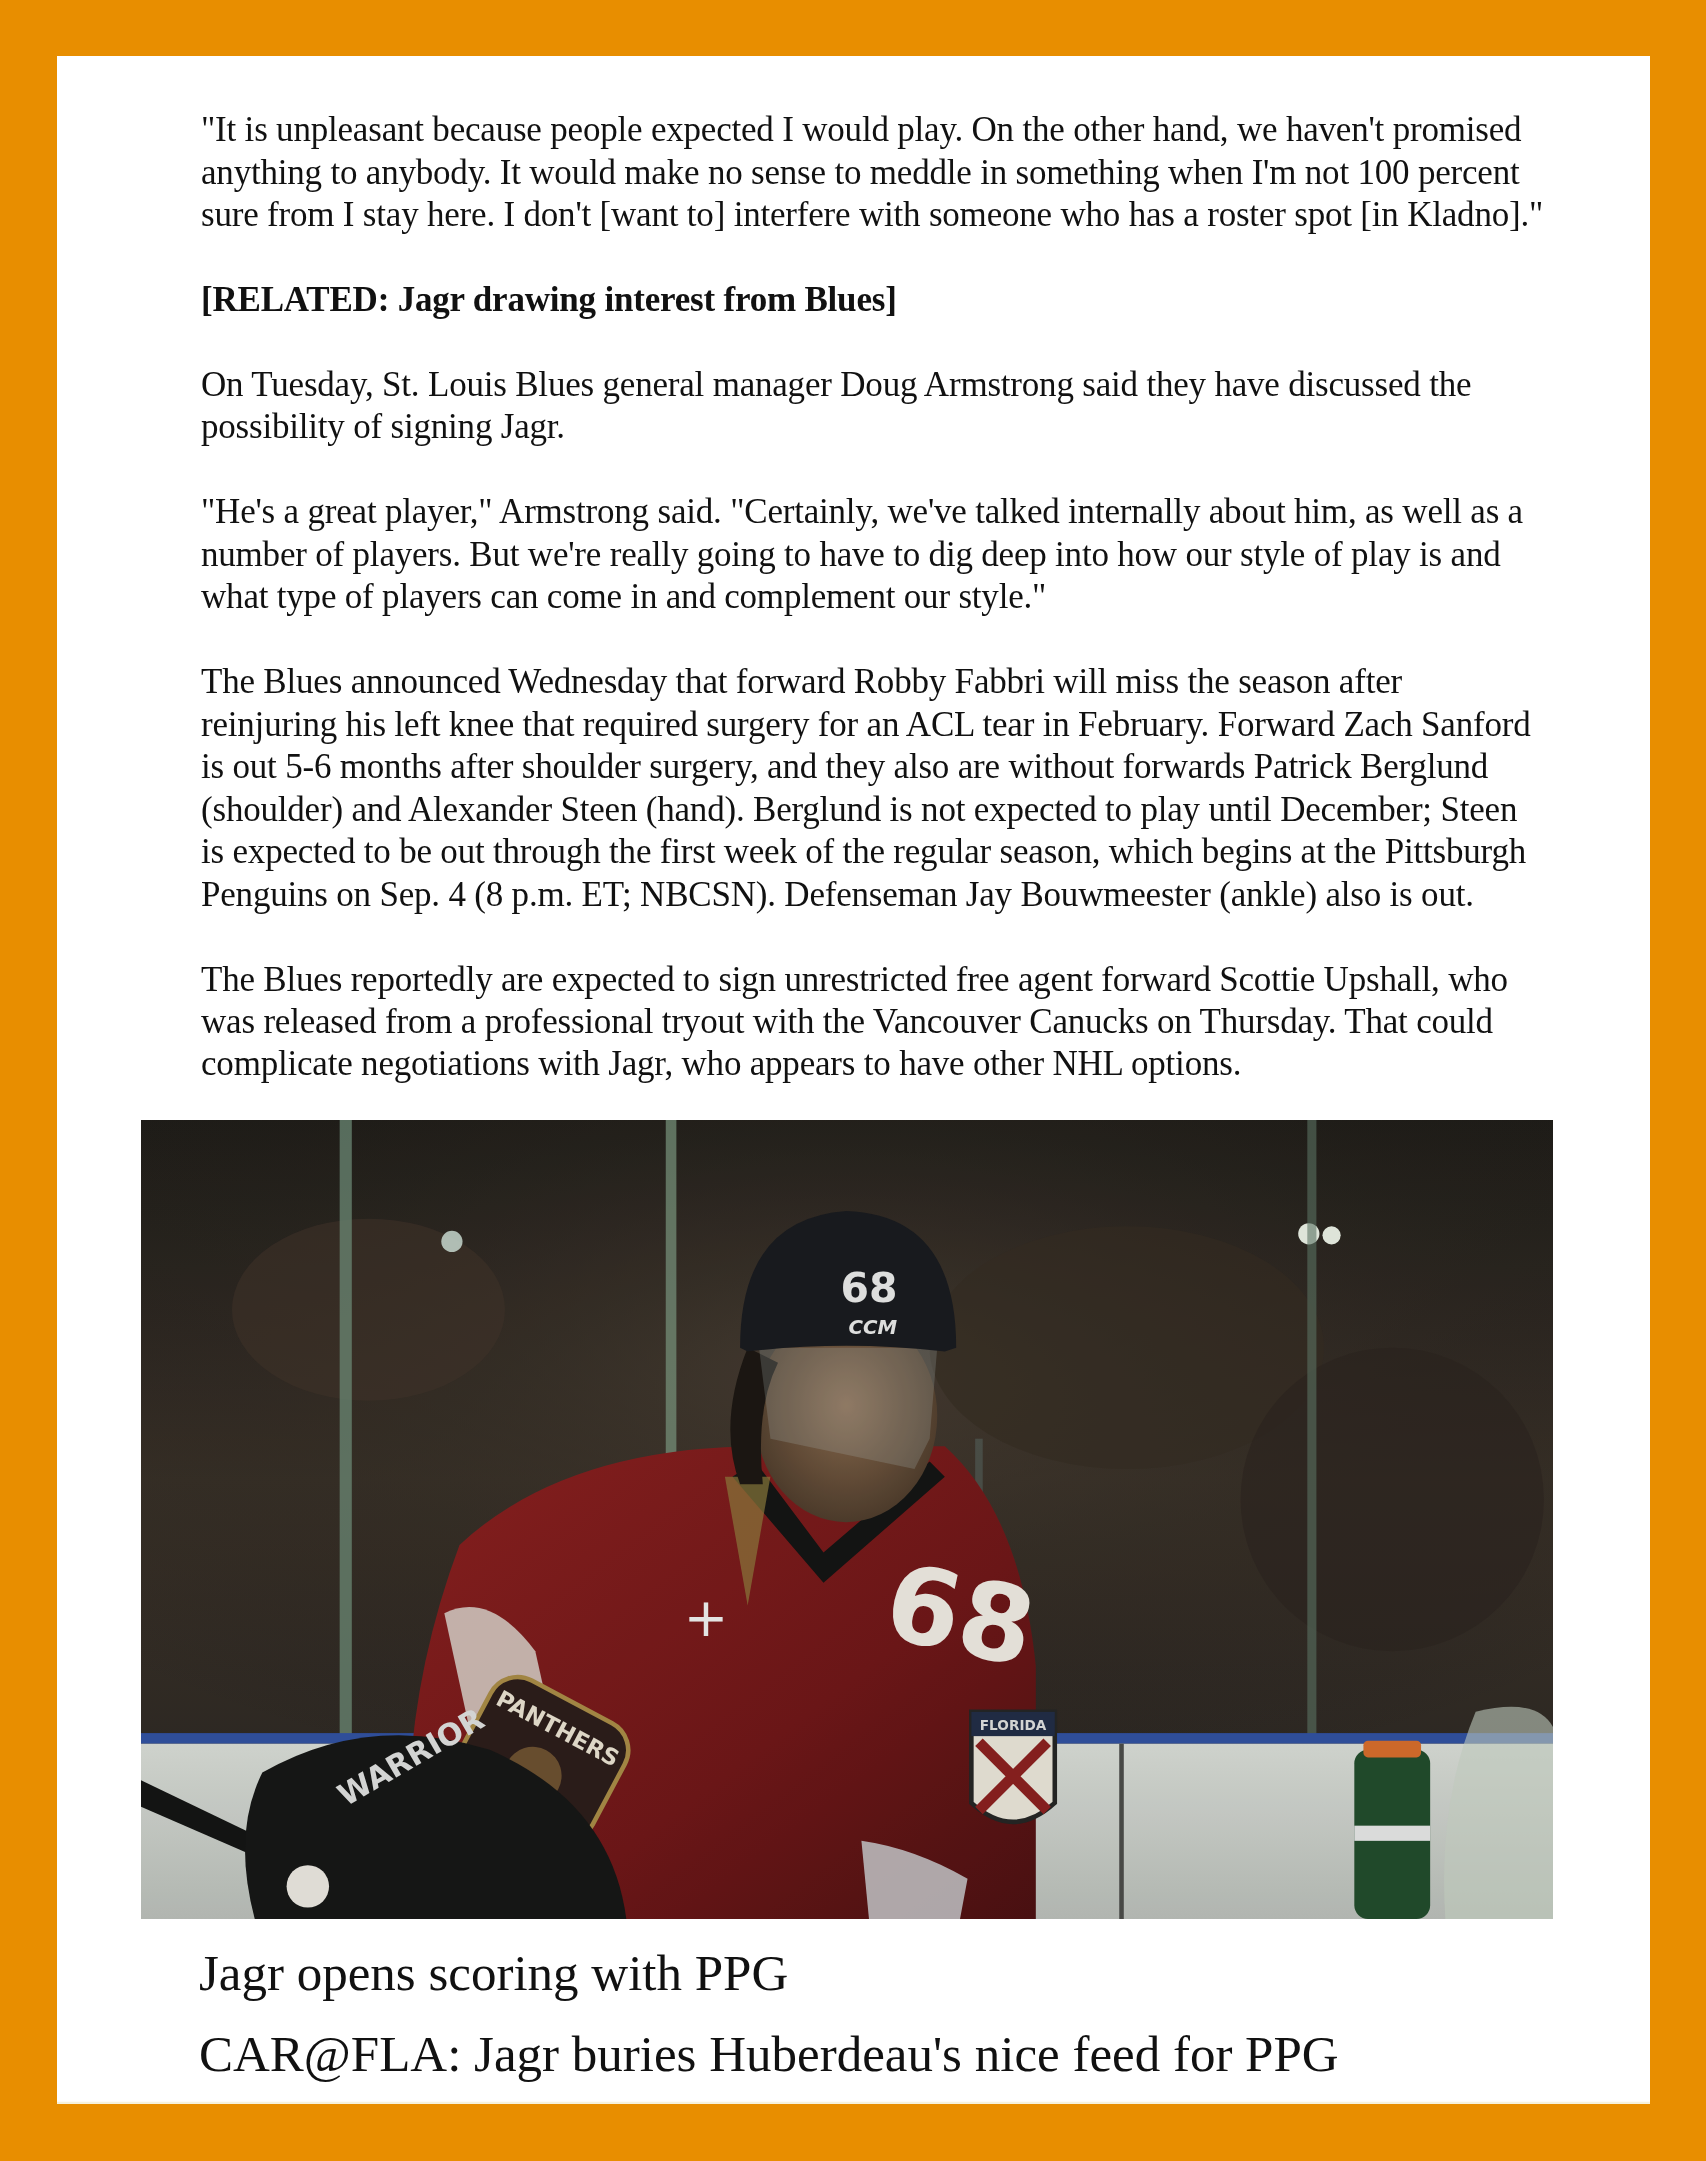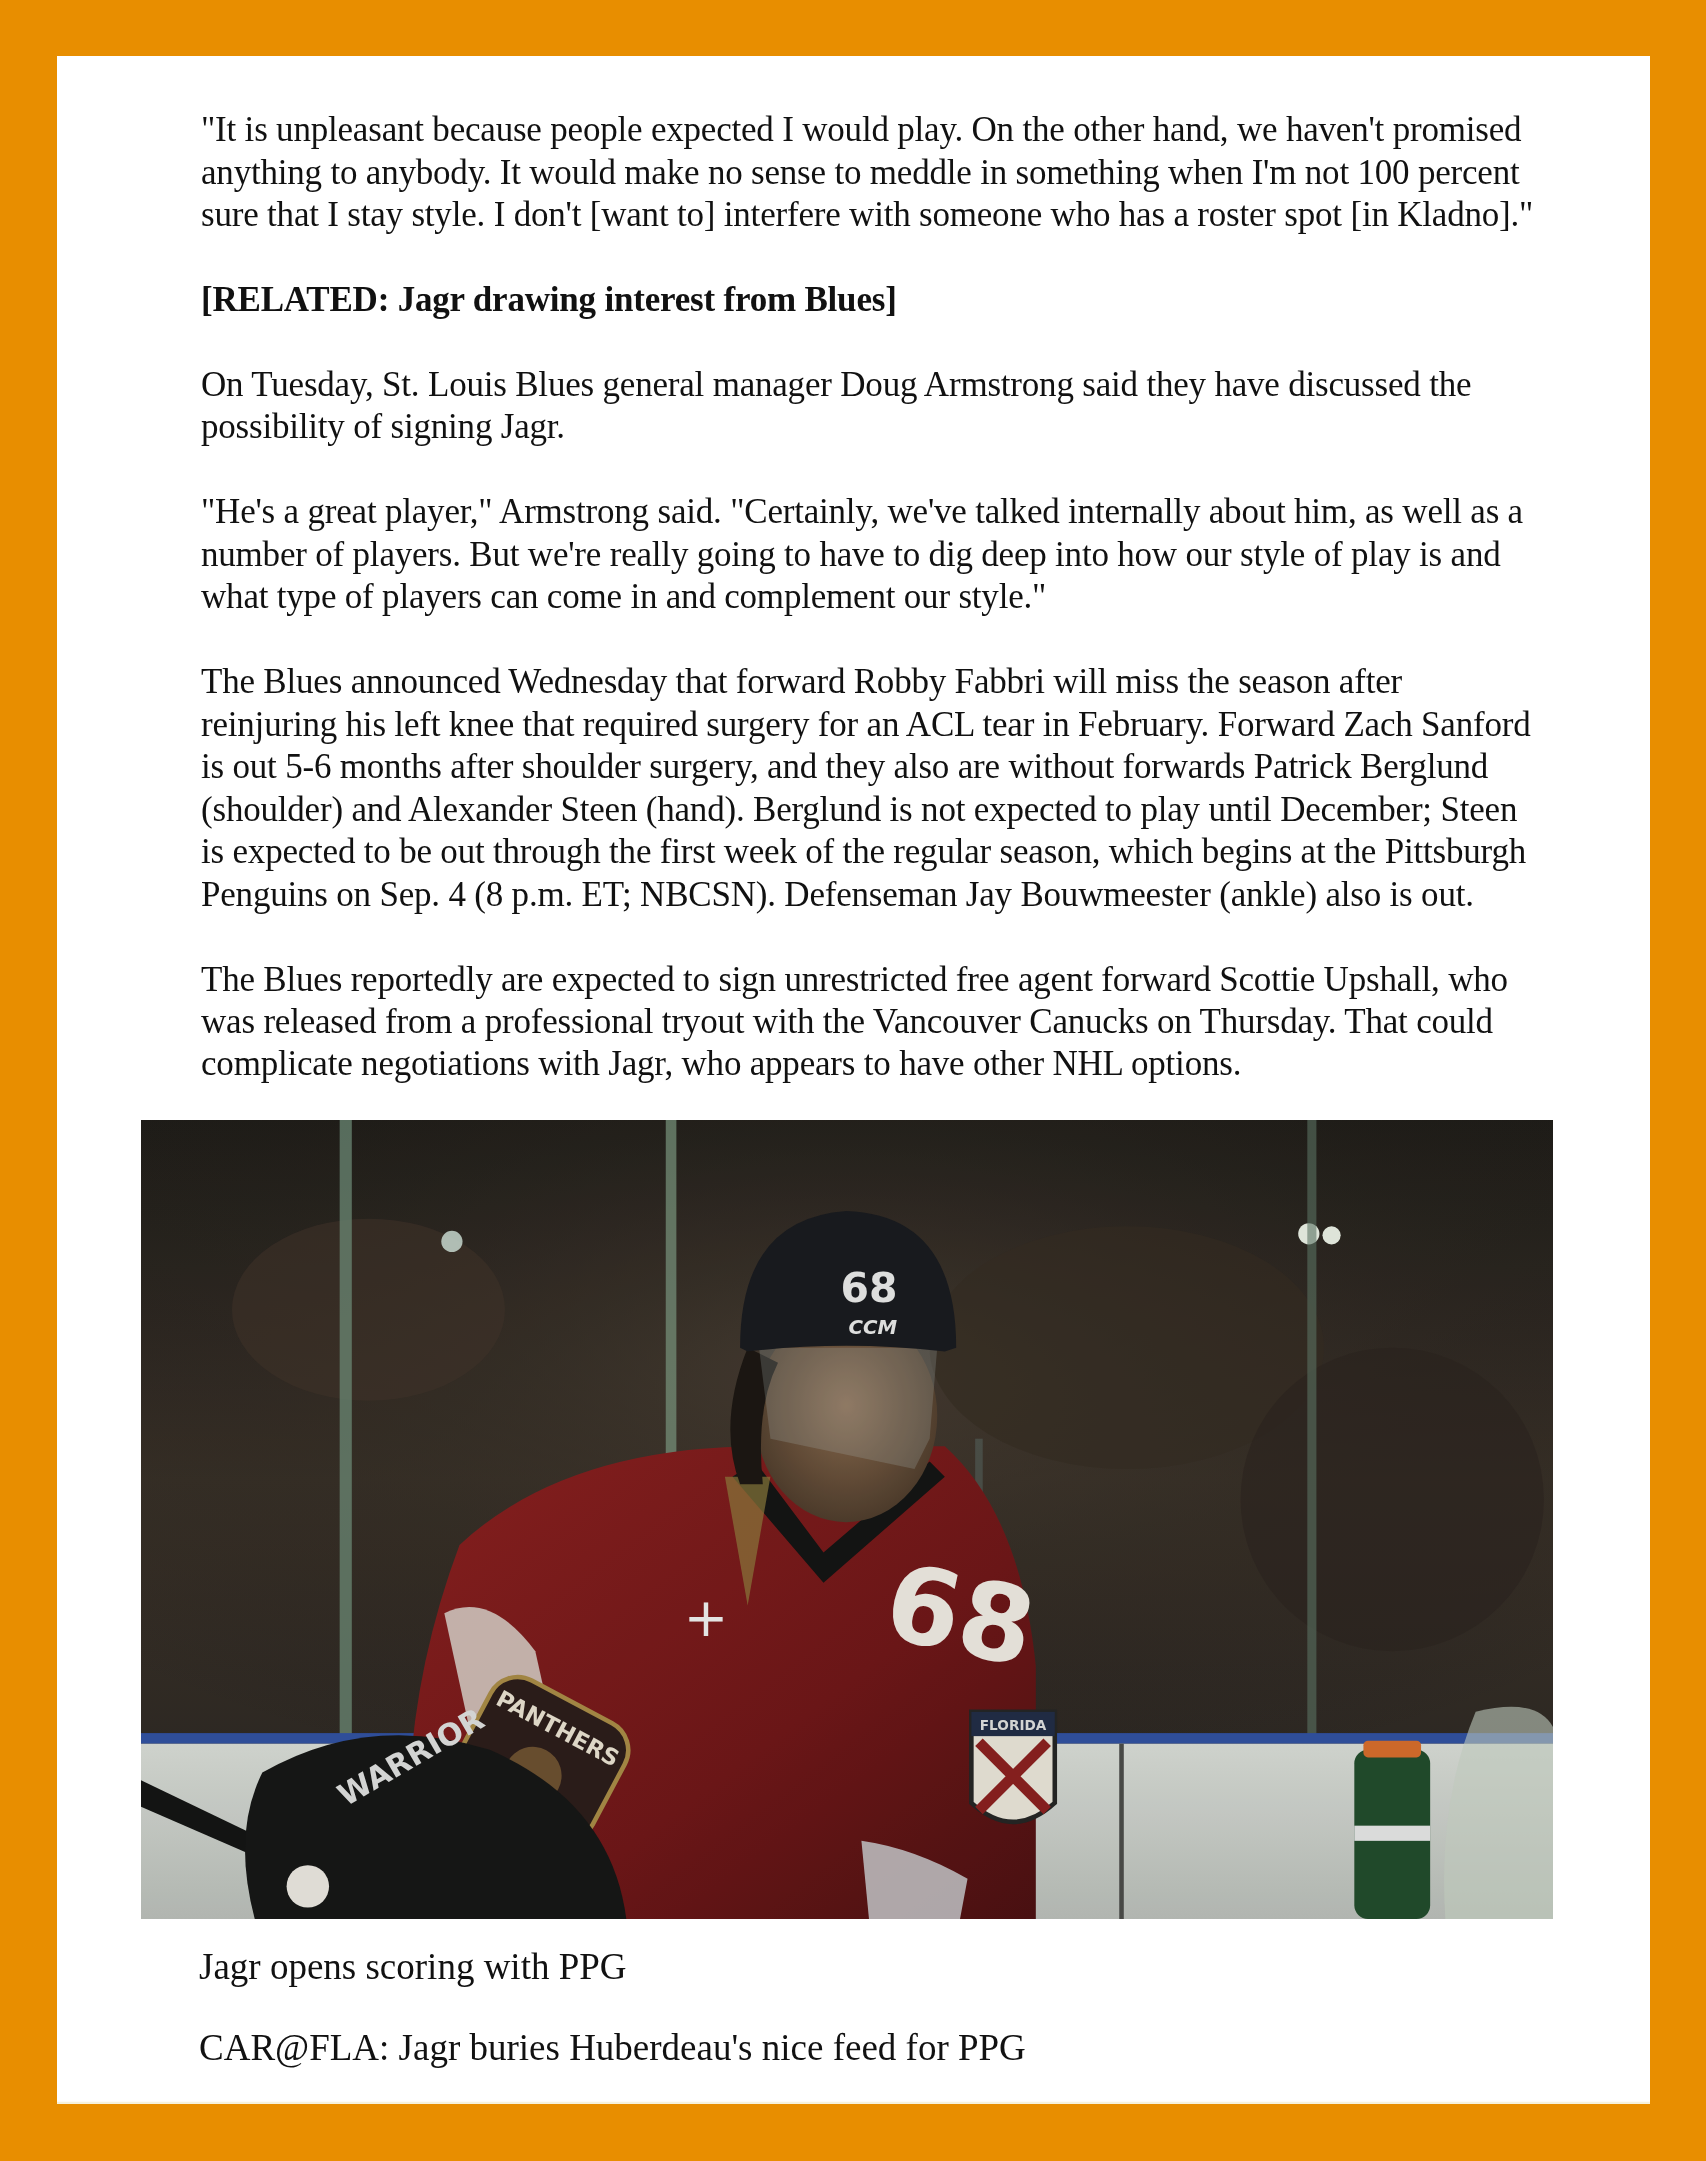--- a/index.html
+++ b/index.html
@@ -26,40 +26,40 @@
     line-height: 1;
     letter-spacing: -0.2px;
   }
   .related {
     font-weight: bold;
   }
   .caption {
     position: absolute;
     left: 142px;
     white-space: nowrap;
-    font-size: 37px;
+    font-size: 51px;
     line-height: 1;
   }
   .photo {
     position: absolute;
     left: 141px; top: 1120px;
     width: 1412px; height: 799px;
     overflow: hidden;
     background: #1b1714;
   }
   .photo svg { display: block; width: 100%; height: 100%; }
 </style>
 </head>
 <body>
 
 <div class="page">
 
   <div class="line" style="top:56px">"It is unpleasant because people expected I would play. On the other hand, we haven't promised</div>
   <div class="line" style="top:99px">anything to anybody. It would make no sense to meddle in something when I'm not 100 percent</div>
-  <div class="line" style="top:141px">sure that I stay style. I don't [want to] interfere with someone who has a roster spot [in Kladno]."</div>
+  <div class="line" style="top:141px">sure from I stay here. I don't [want to] interfere with someone who has a roster spot [in Kladno]."</div>
 
   <div class="line related" style="top:226px">[RELATED: Jagr drawing interest from Blues]</div>
 
   <div class="line" style="top:311px">On Tuesday, St. Louis Blues general manager Doug Armstrong said they have discussed the</div>
   <div class="line" style="top:353px">possibility of signing Jagr.</div>
 
   <div class="line" style="top:438px">"He's a great player," Armstrong said. "Certainly, we've talked internally about him, as well as a</div>
   <div class="line" style="top:481px">number of players. But we're really going to have to dig deep into how our style of play is and</div>
   <div class="line" style="top:523px">what type of players can come in and complement our style."</div>
 

